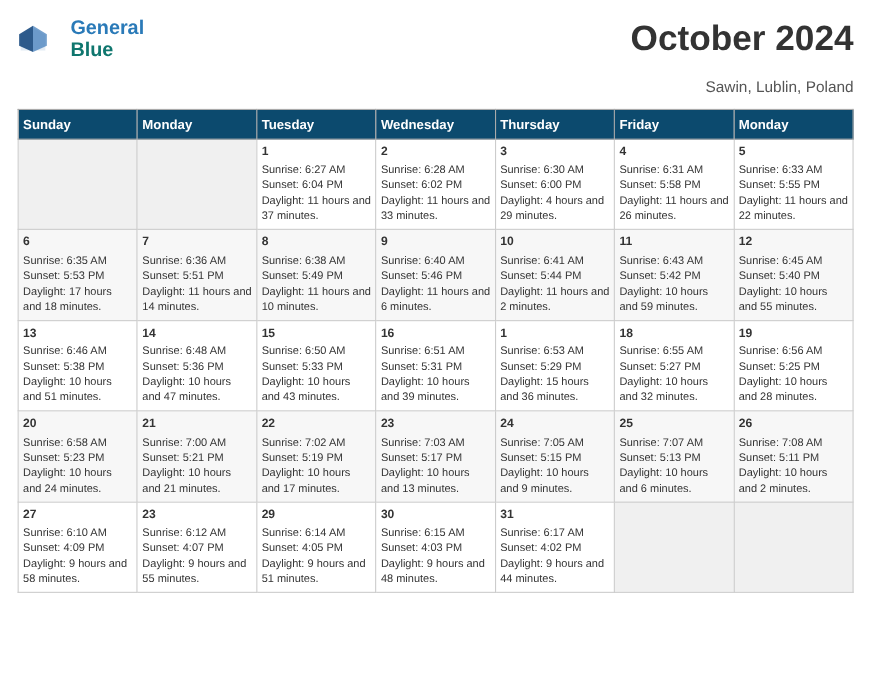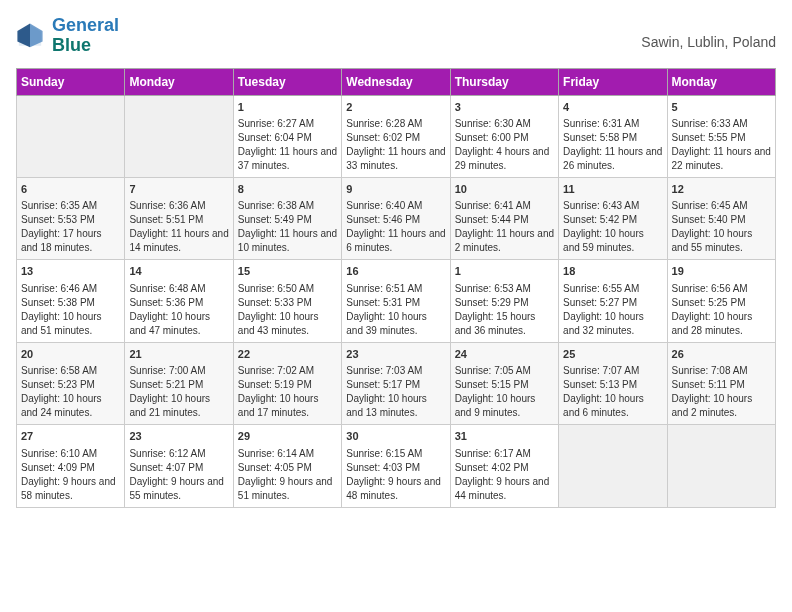--- a/index.html
+++ b/index.html
@@ -12,21 +12,21 @@
     }
     .header {
       display: flex;
       justify-content: space-between;
       align-items: flex-start;
       margin-bottom: 12px;
     }
     .logo {
       display: flex;
       align-items: center;
-      gap: 8px;
+      gap: 20px;
     }
     .logo-text {
       font-size: 18px;
       font-weight: bold;
       color: #333;
       line-height: 1.1;
     }
     .logo-text span {
       color: #2a7ab8;
     }
@@ -46,21 +46,21 @@
       font-size: 14px;
       color: #555;
       margin-top: 18px;
     }
     table {
       width: 100%;
       border-collapse: collapse;
       font-size: 10px;
     }
     thead tr th {
-      background-color: #a21caf;
+      background-color: #0c4a6e;
       color: #fff;
       padding: 6px 4px;
       text-align: left;
       font-size: 12px;
       font-weight: bold;
       border: 1px solid #aaa;
     }
     tbody tr td {
       border: 1px solid #ccc;
       padding: 4px;
@@ -94,20 +94,21 @@
       <polygon points="20,4 36,14 36,34 20,34 4,34 4,14" fill="#3a78b8" opacity="0.15"></polygon>
       <polygon points="20,2 38,13 38,28 20,36" fill="#3a78b8" opacity="0.7"></polygon>
       <polygon points="20,2 2,13 2,28 20,36" fill="#1a4a80" opacity="0.9"></polygon>
     </svg>
     <div class="logo-text">
       <div><span>General</span></div>
       <div style="color:#0f766e;">Blue</div>
     </div>
   </div>
   <div class="title-area">
+    <div class="month-title">October 2024</div>
     <div class="location">Sawin, Lublin, Poland</div>
   </div>
 </div>
 
 <table>
   <thead>
     <tr id="weekday-header">
     <th>Sunday</th>
         <th>Monday</th>
         <th>Tuesday</th>

